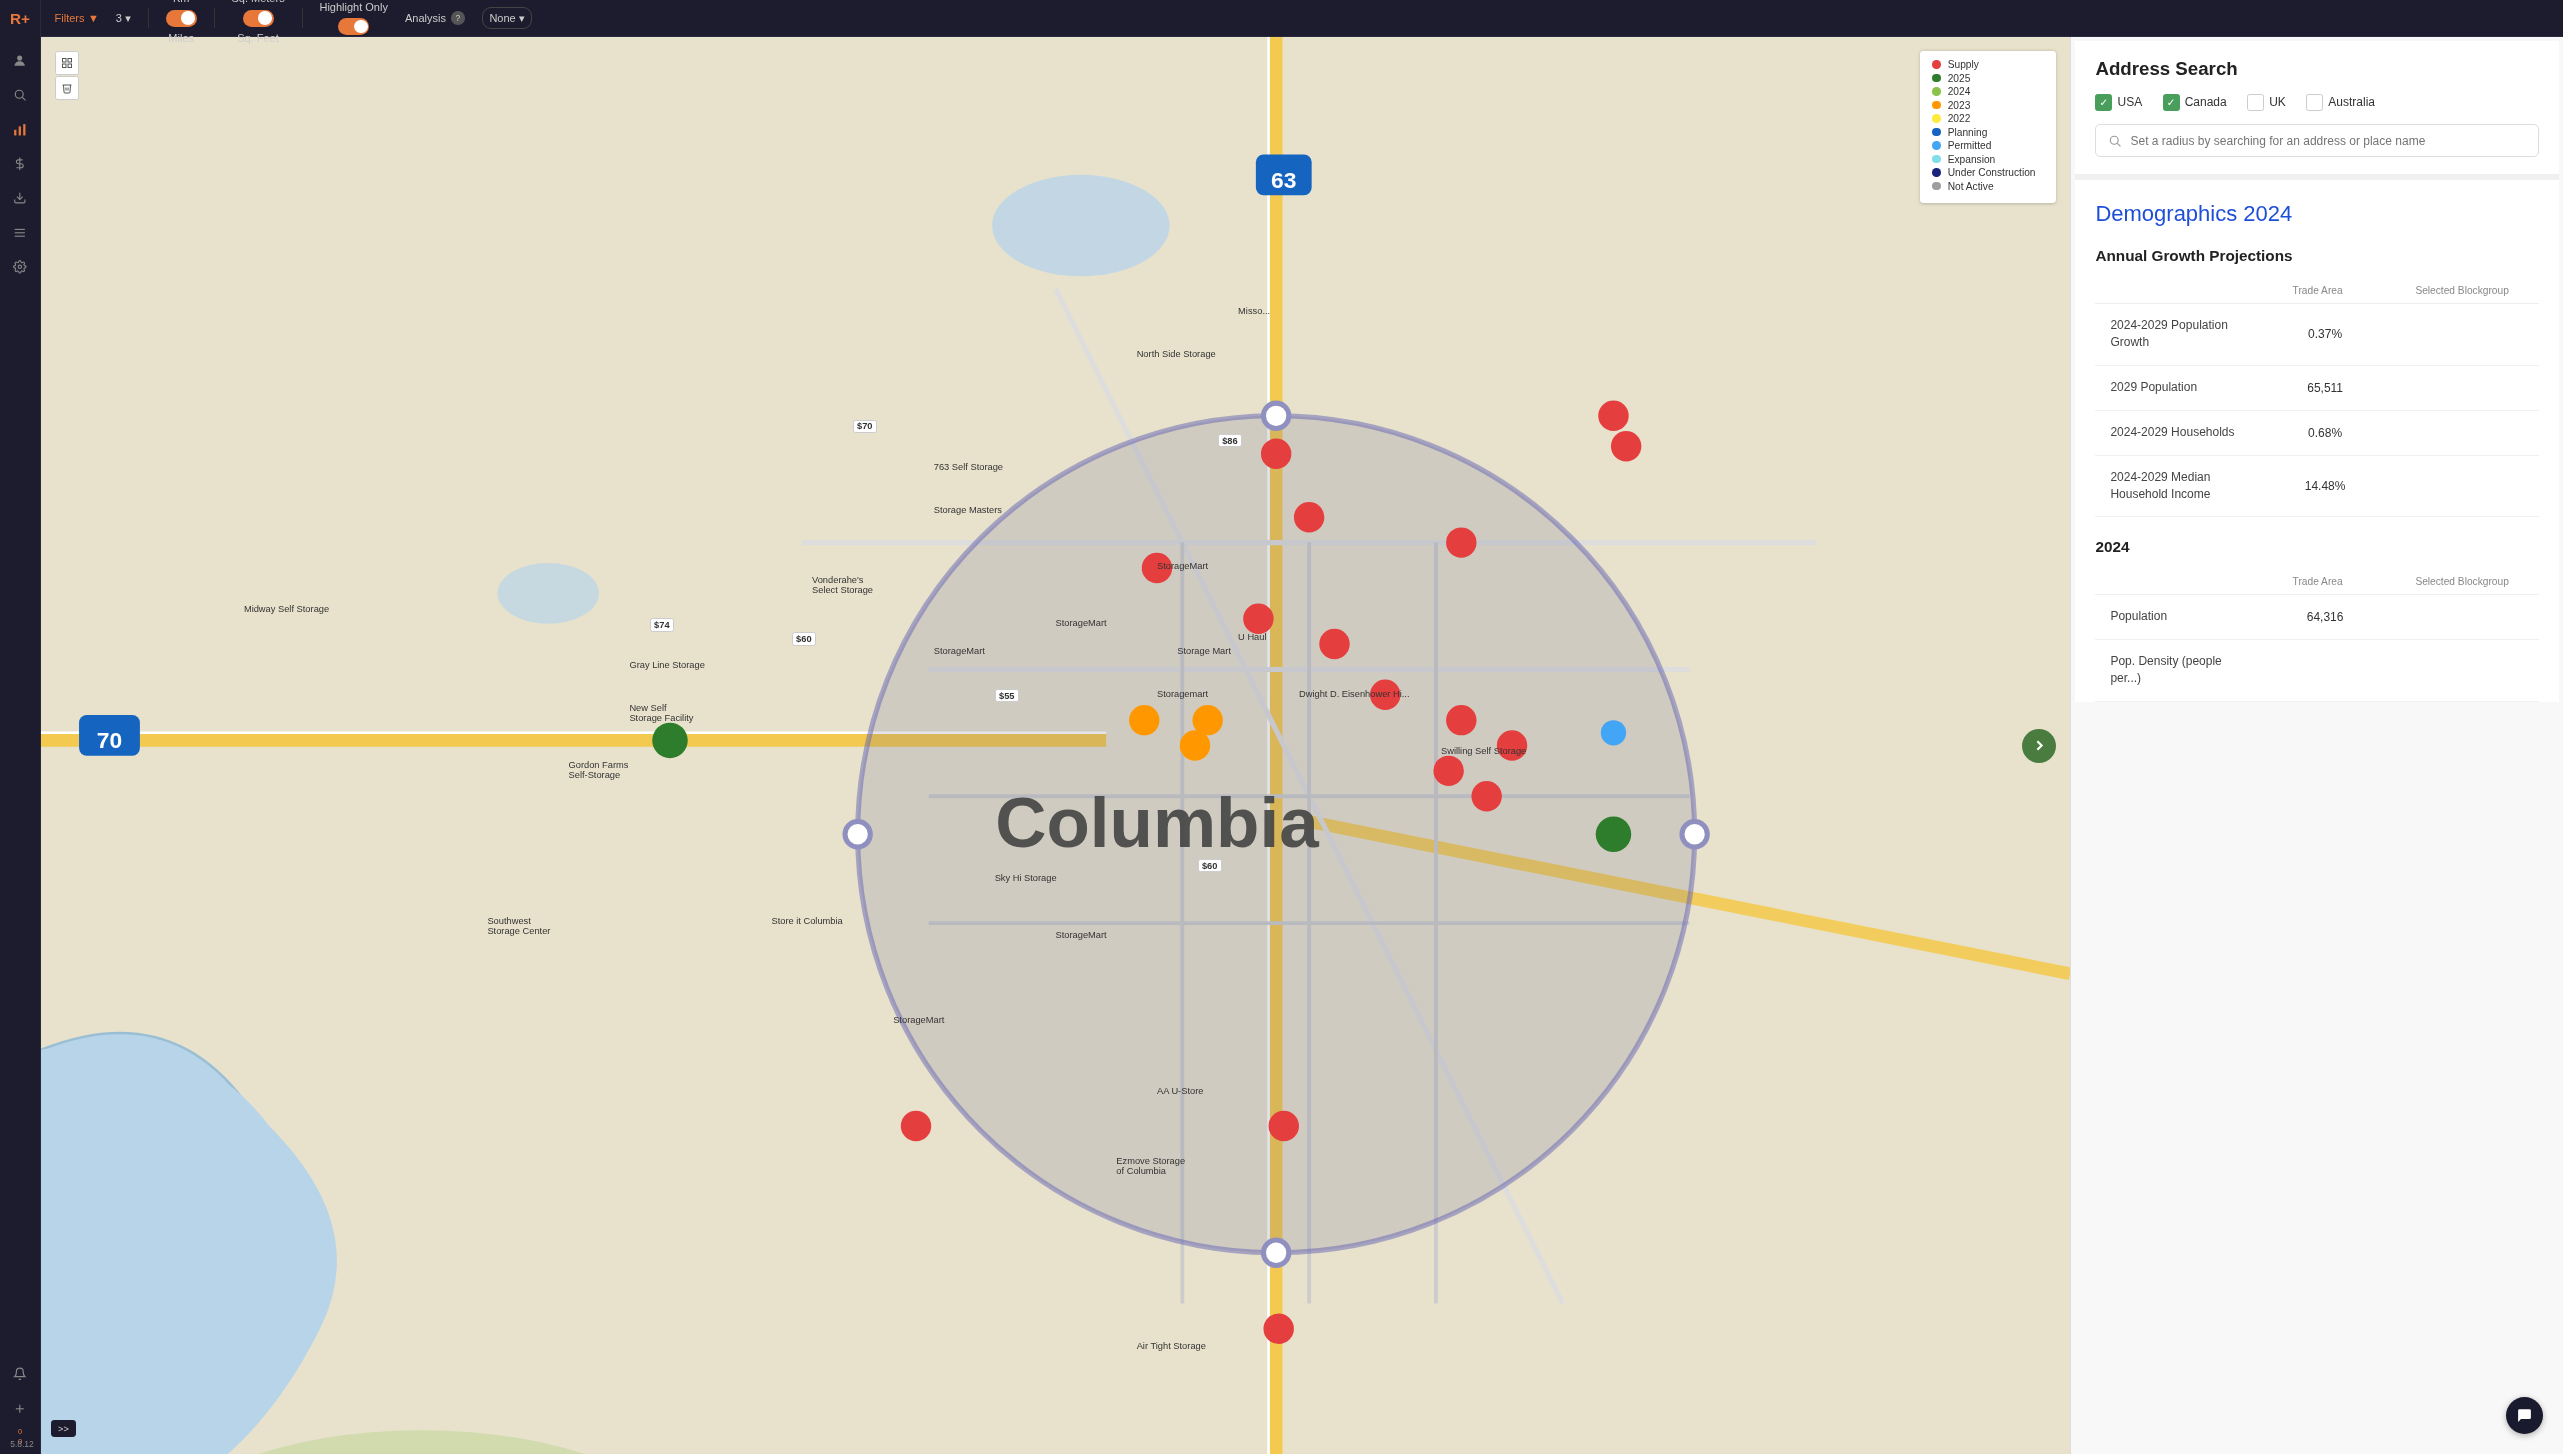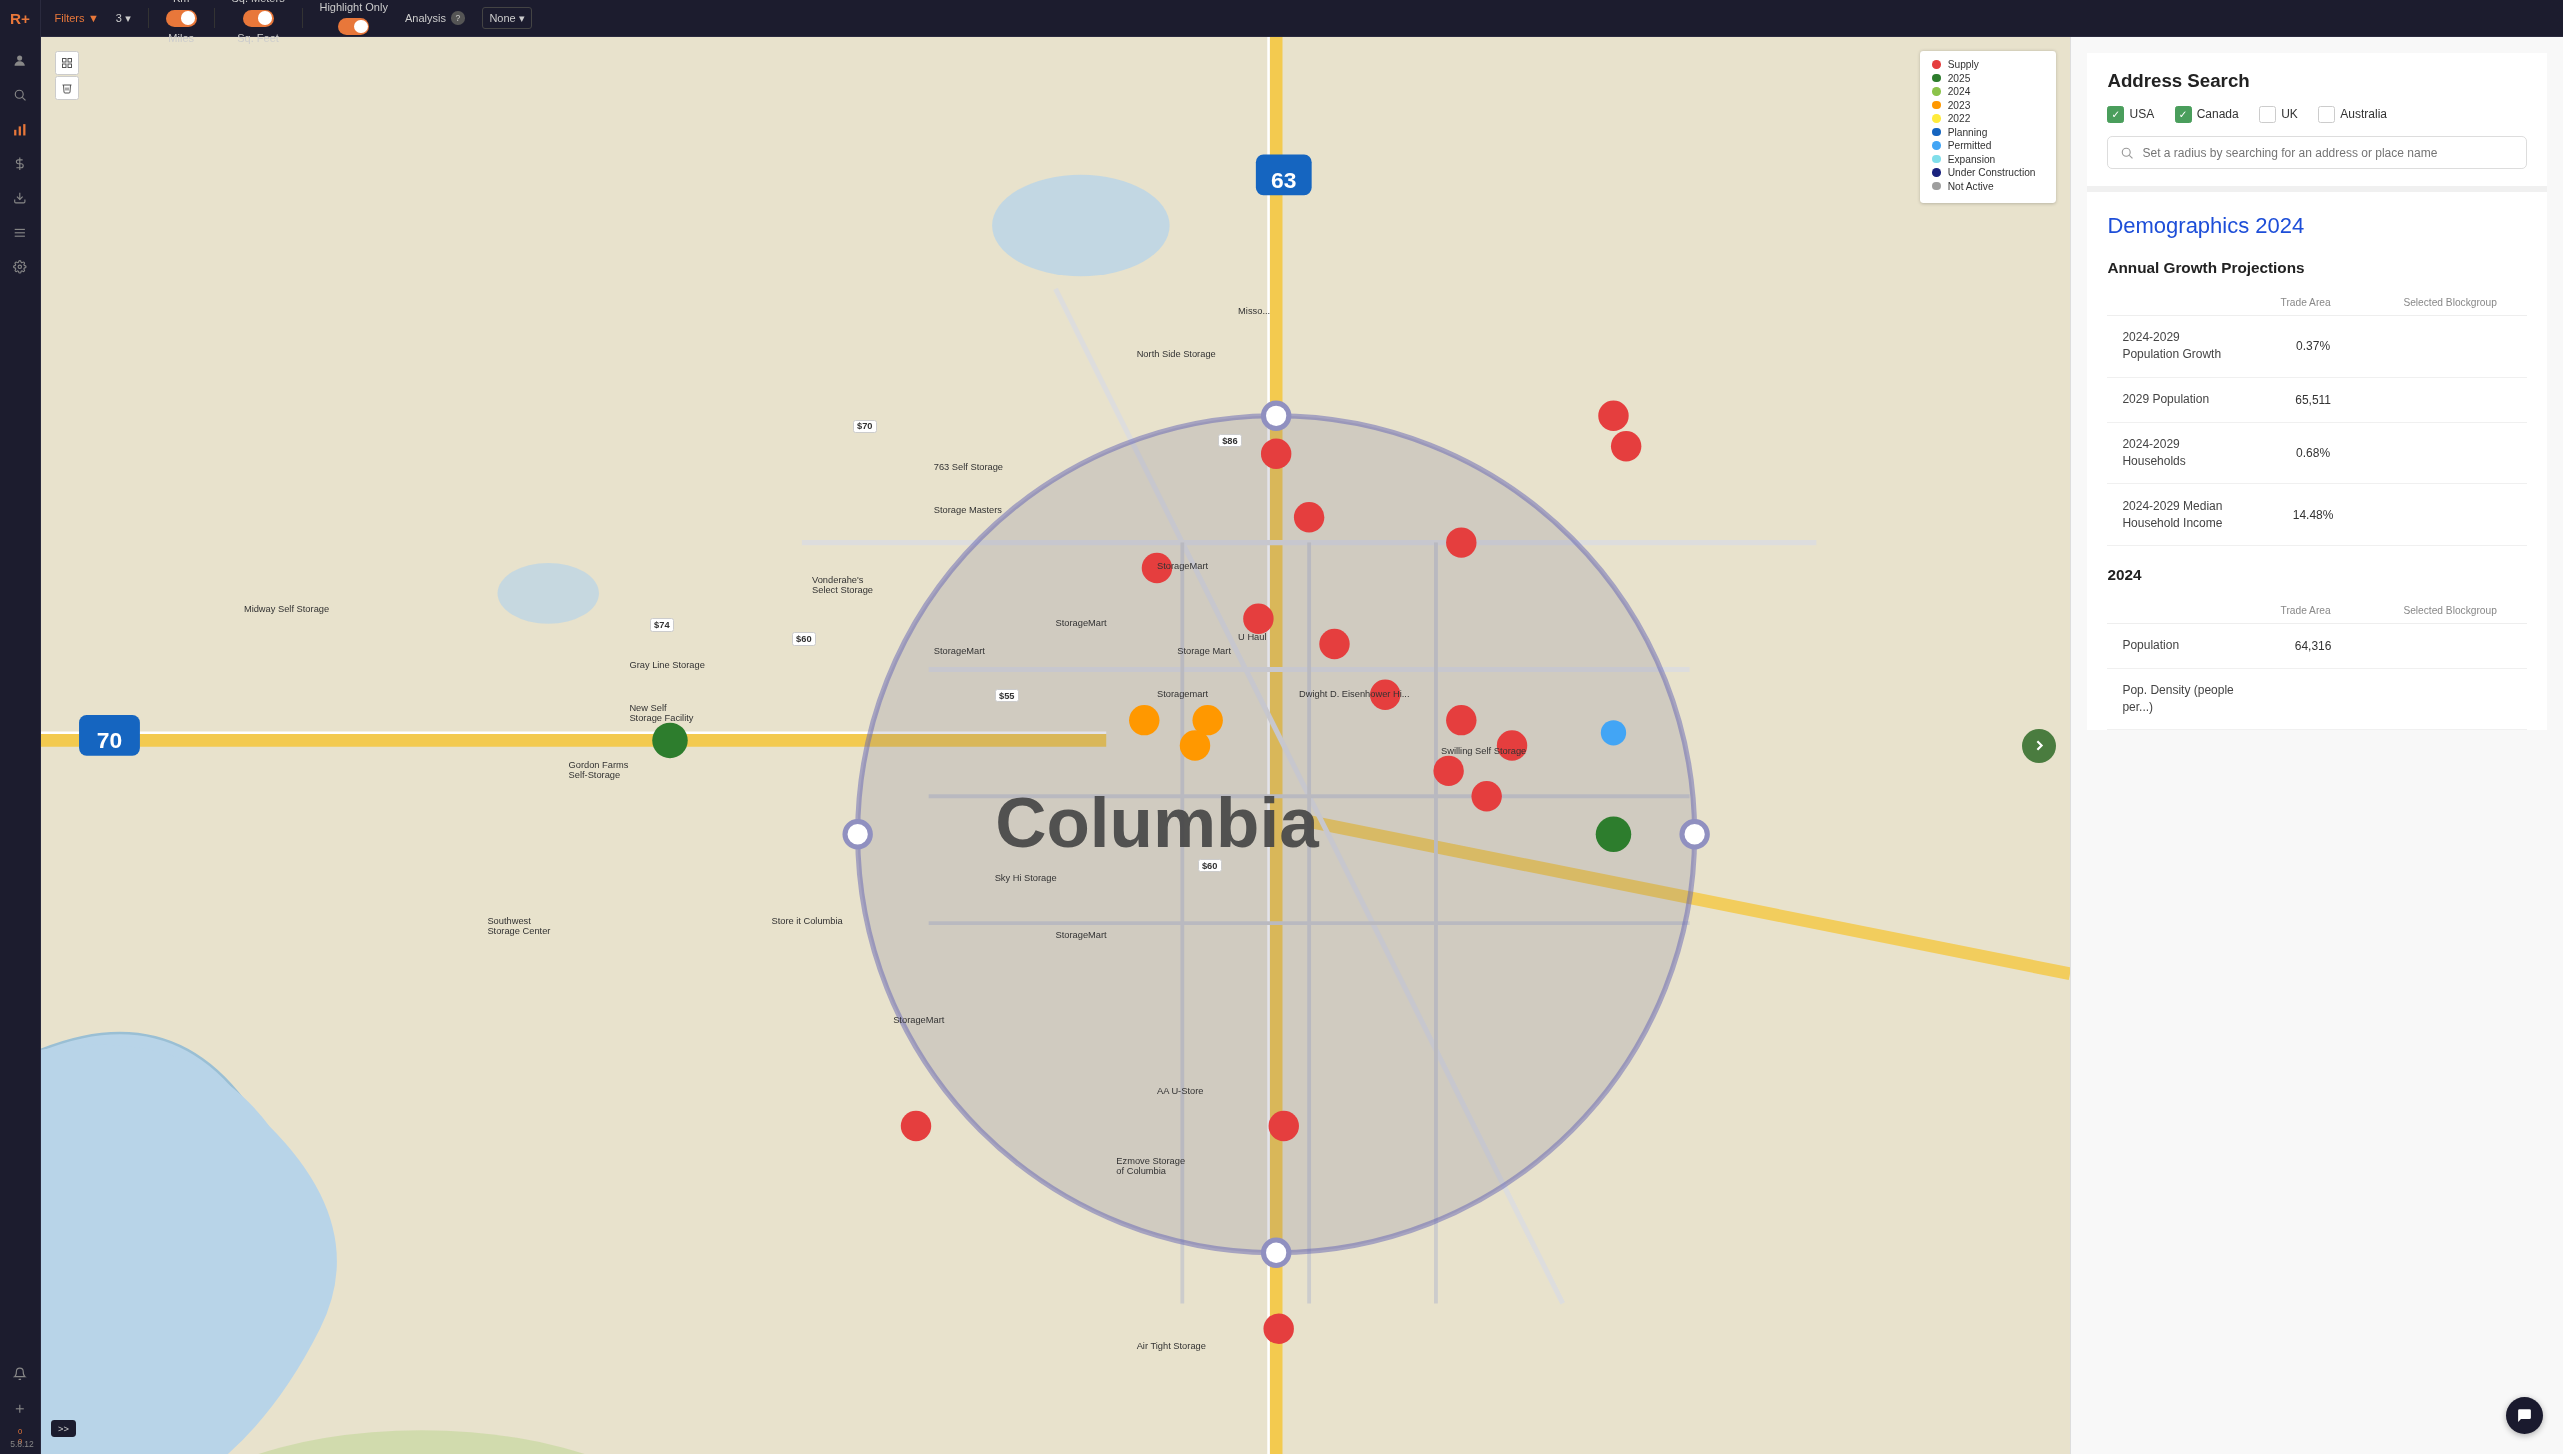--- a/index.html
+++ b/index.html
@@ -124,21 +124,21 @@
     }
     .none-select {
       display: flex;
       align-items: center;
       gap: 3.4px;
       color: #ccc;
       font-size: 11px;
       cursor: pointer;
       padding: 3.4px 6.8px;
       border: 0.8px solid #444;
-      border-radius: 3px;
+      border-radius: 9px;
     }
 
     
     #main {
       position: absolute;
       top: 37px; left: 41px; right: 0; bottom: 0;
       display: flex;
     }
 
     
@@ -220,21 +220,21 @@
       cursor: pointer;
       color: white;
       font-size: 15.3px;
     }
 
     
     #right-panel {
       width: 493px;
       background: #f8f8f8;
       overflow-y: auto;
-      padding: 16px;
+      padding: 4px;
       border-left: 0.8px solid #ddd;
     }
 
     
     #address-search {
       background: white;
       padding: 17px 20.4px;
       border-bottom: 6.8px solid #f0f0f0;
     }
     #address-search h2 {

